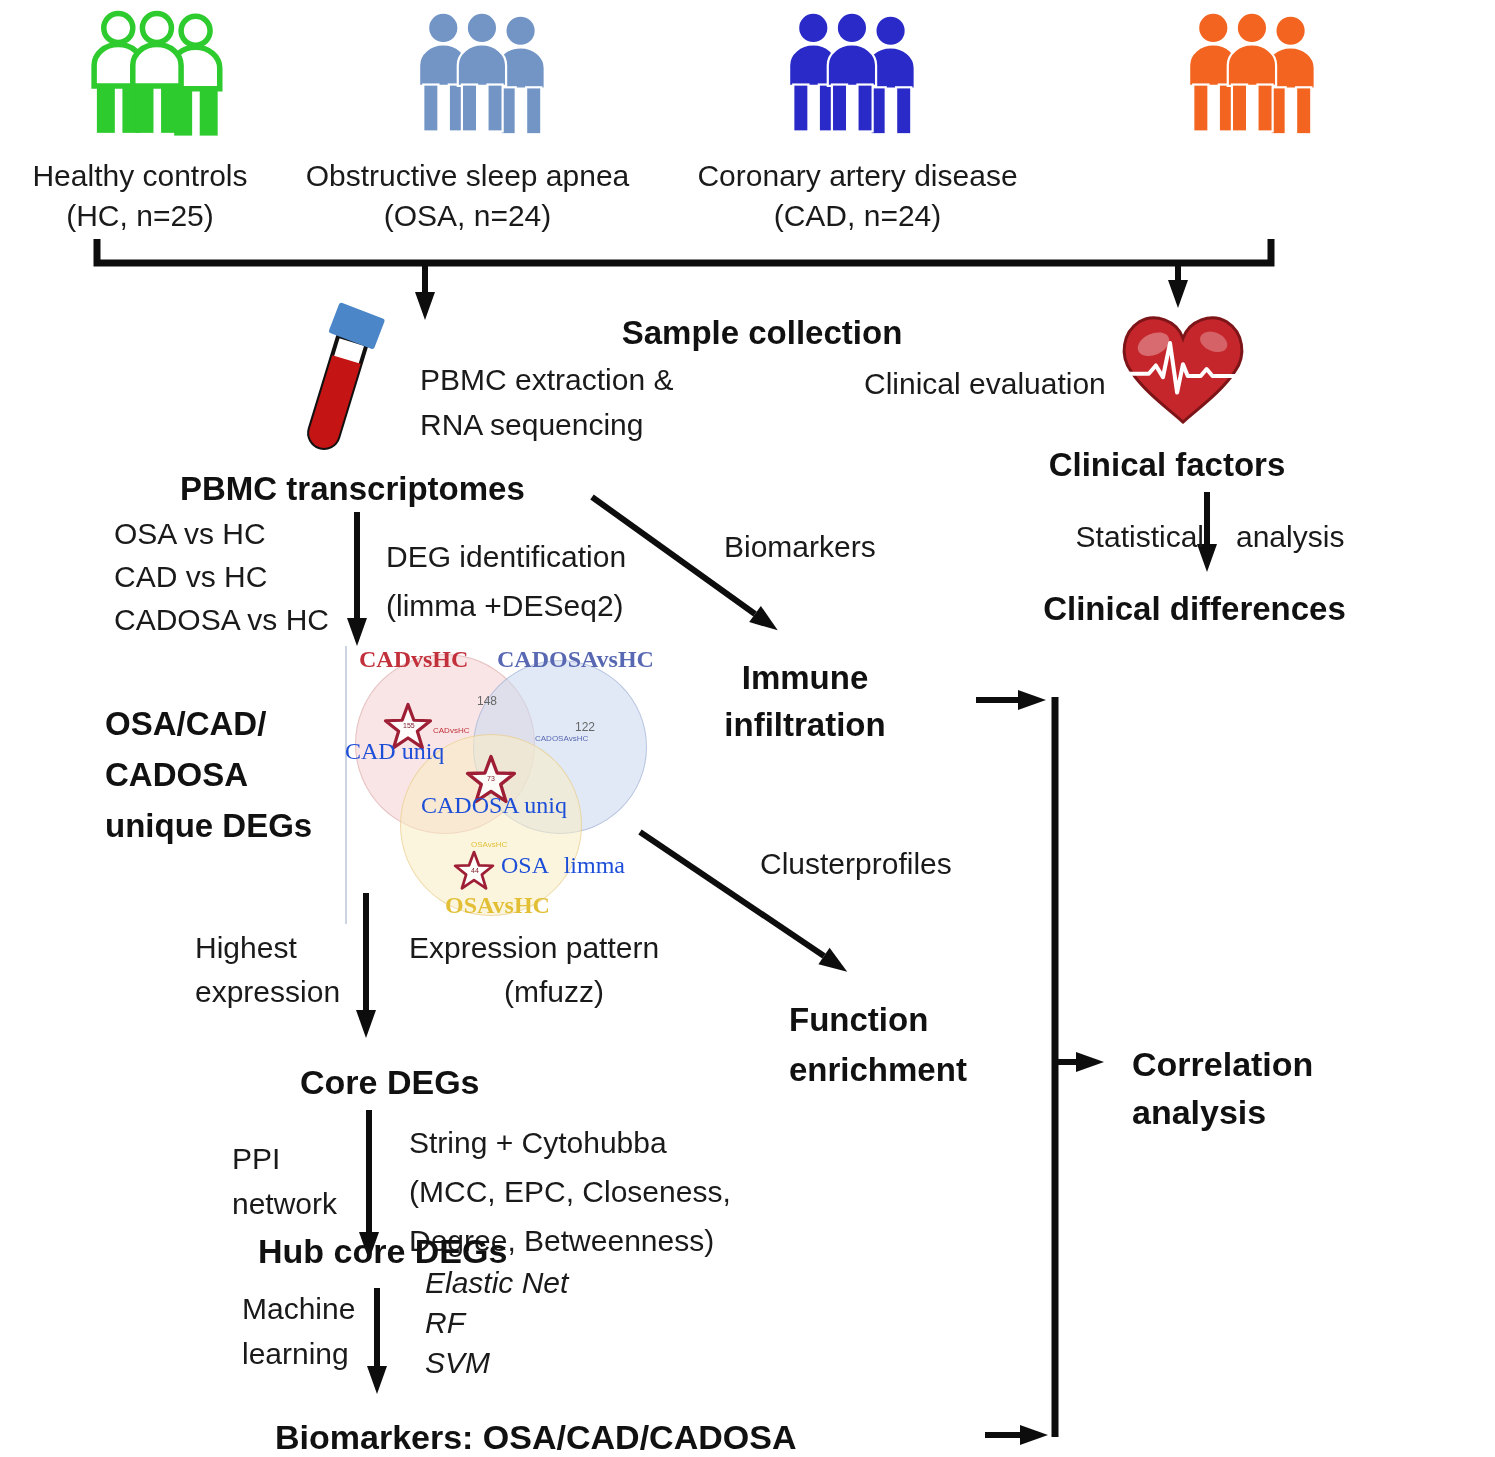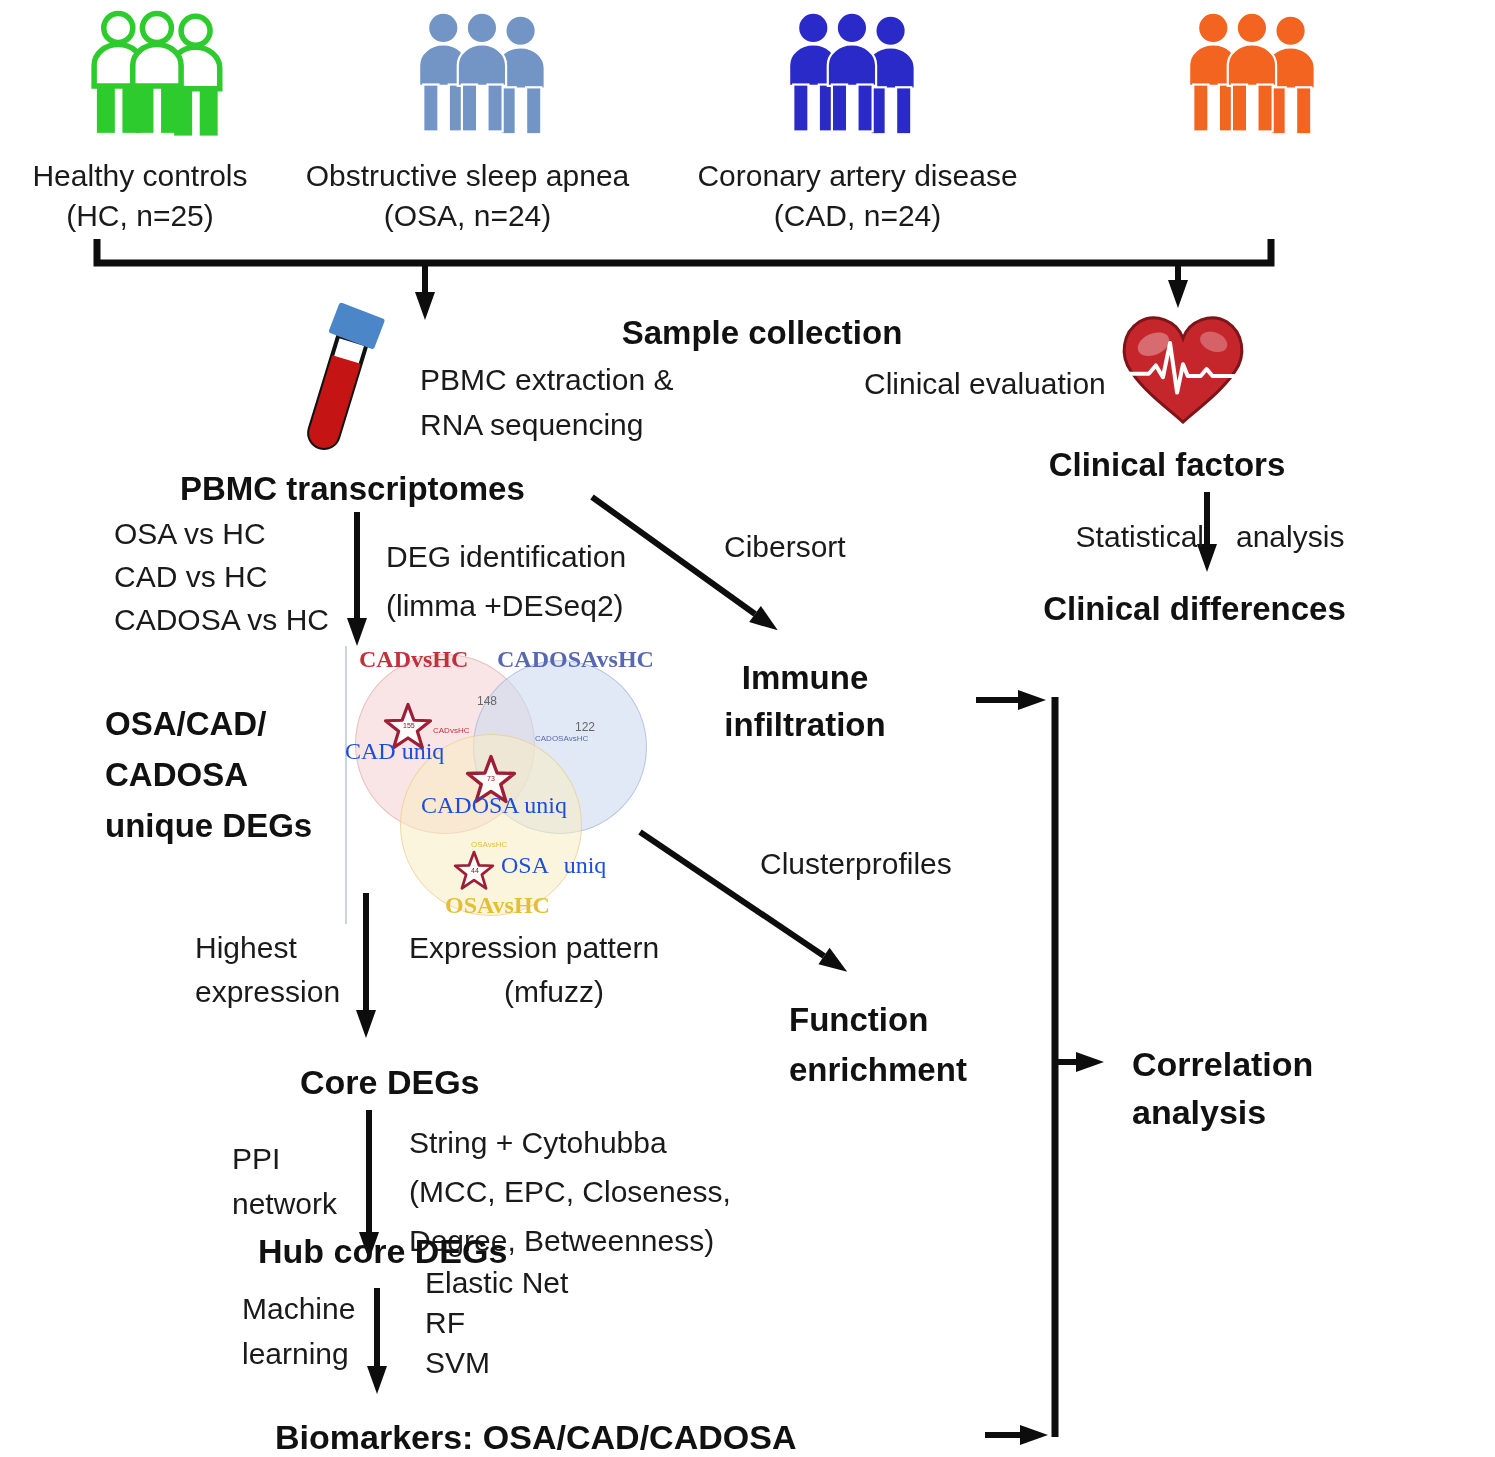--- a/index.html
+++ b/index.html
@@ -173,21 +173,21 @@
     <div>OSA vs HC</div>
     <div>CAD vs HC</div>
     <div>CADOSA vs HC</div>
   </div>
 
   <div class="t" style="left:374px;top:532px;line-height:49px;">
     <div>DEG identification</div>
     <div>(limma +DESeq2)</div>
   </div>
 
-  <div class="t" style="left:712px;top:526px;">Cibersort</div>
+  <div class="t" style="left:712px;top:526px;">Biomarkers</div>
 
   <div class="t b ctr" style="left:698px;top:654px;width:190px;line-height:47px;">
     <div>Immune</div>
     <div>infiltration</div>
   </div>
 
   <div class="t b" style="left:93px;top:698px;line-height:51px;">
     <div>OSA/CAD/</div>
     <div>CADOSA</div>
     <div>unique DEGs</div>
@@ -220,21 +220,21 @@
     </svg>
     <span class="starnum" style="left:142px;top:129px;">73</span>
 
     <div class="vuniq" style="left:76px;top:146px;">CADOSA uniq</div>
 
     <span class="vsub" style="left: 126px; top: 194px; color: var(--c); --c: #e2bf35;">OSAvsHC</span>
     <svg style="left:108px;top:204px;" width="42" height="42" viewBox="0 0 40 40">
       <polygon points="20,2 24.7,14.6 38,15 27.5,23.4 31.5,36.5 20,28.8 8.5,36.5 12.5,23.4 2,15 15.3,14.6" fill="rgba(255,255,255,0.85)" stroke="#9e1f35" stroke-width="2.6" stroke-linejoin="round"></polygon>
     </svg>
     <span class="starnum" style="left:126px;top:221px;">44</span>
-    <div class="vuniq" style="left:156px;top:206px;word-spacing:10px;">OSA uniq</div>
+    <div class="vuniq" style="left:156px;top:206px;word-spacing:10px;">OSA limma</div>
   </div>
 
   <div class="t" style="left:183px;top:926px;line-height:44px;">
     <div>Highest</div>
     <div>expression</div>
   </div>
   <div class="t" style="left:397px;top:926px;width:290px;line-height:44px;">
     <div>Expression pattern</div>
     <div class="ctr">(mfuzz)</div>
   </div>
@@ -257,21 +257,21 @@
     <div>(MCC, EPC, Closeness,</div>
     <div>Degree, Betweenness)</div>
   </div>
 
   <div class="t" style="left:230px;top:1286px;line-height:45px;">
     <div>Machine</div>
     <div>learning</div>
   </div>
 
   <div class="t b" style="left:246px;top:1227px;font-size:34px;">Hub core DEGs</div>
-  <div class="t" style="left:413px;top:1263px;line-height:40px;">
+  <div class="t" style="left:413px;top:1263px;line-height:40px;font-style:italic;">
     <div>Elastic Net</div>
     <div>RF</div>
     <div>SVM</div>
   </div>
 
   <div class="t b" style="left:263px;top:1413px;font-size:34px;">Biomarkers: OSA/CAD/CADOSA</div>
 
   <div class="t" style="left:852px;top:363px;">Clinical evaluation</div>
 
   <svg style="left:1118px;top:310px;" width="130" height="118" viewBox="0 0 110 100">

